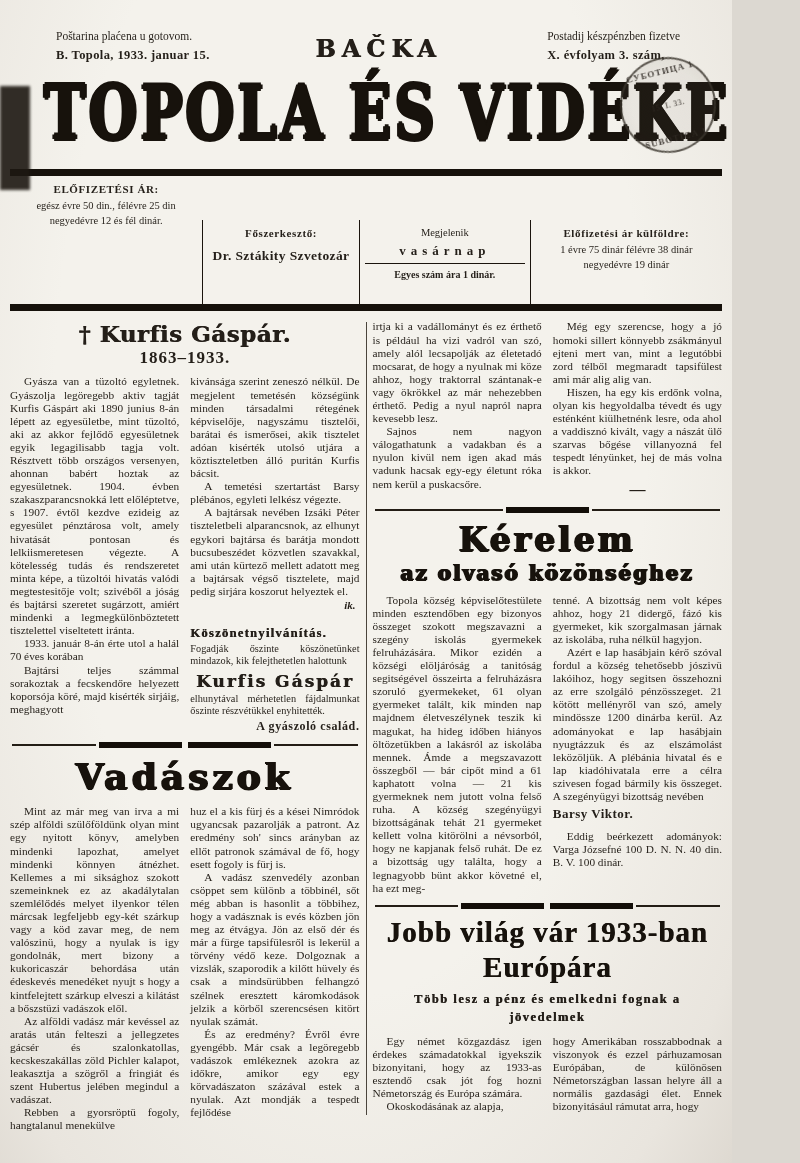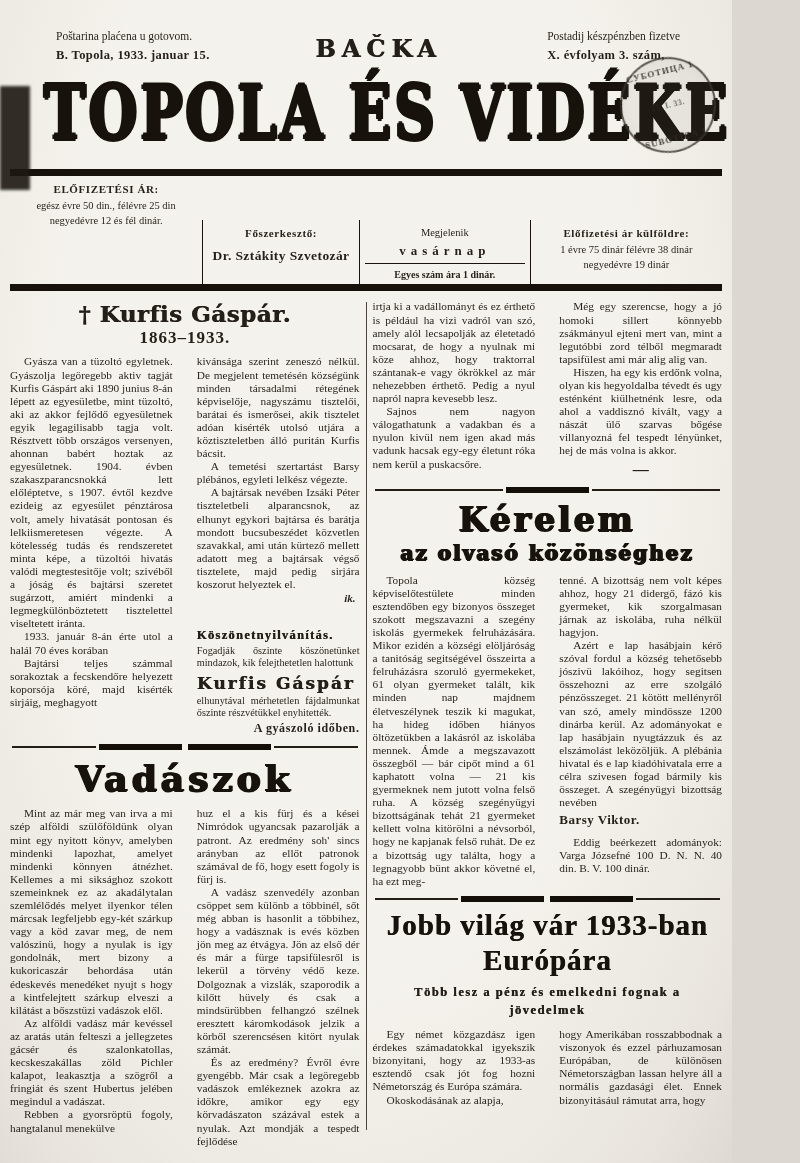--- a/index.html
+++ b/index.html
@@ -35,46 +35,46 @@
     background:radial-gradient(circle,rgba(120,110,100,.08) 55%,rgba(90,82,74,.15) 100%);
     filter:blur(.3px);
   }
   .postmark .pm-date{font-size:8px;letter-spacing:.5px;opacity:.75;}
 
   
   .infobar{
     display:flex;margin-top:4px;
     border-top:7px solid #16110b;border-bottom:7px solid #16110b;
   }
-  .cell{padding:5px 5px 2px;text-align:center;font-size:10.5px;line-height:1.5;}
+  .cell{padding:5px 5px 22px;text-align:center;font-size:10.5px;line-height:1.5;}
   .cell + .cell{border-left:1px solid #1a140d;margin-top:44px;}
   .c1{width:27%;} .c2{width:22%;} .c3{width:24%;} .c4{width:27%;}
   .cell-title{font-weight:bold;font-size:11px;letter-spacing:.6px;}
   .editor-name{font-weight:bold;font-size:13.5px;letter-spacing:.4px;margin-top:4px;}
   .vasarnap{font-weight:bold;font-size:13px;letter-spacing:5px;}
   .cell-rule{border-top:1px solid #1a140d;margin-top:3px;padding-top:3px;font-weight:bold;font-size:10px;}
 
   
   .content{display:flex;margin-top:9px;align-items:stretch;}
   .half{flex:1;min-width:0;}
   .vrule{width:1px;background:#4a443c;margin:2px 6px 18px;}
-  .cols2{display:flex;gap:24px;}
+  .cols2{display:flex;gap:11px;}
   .col{flex:1;min-width:0;}
   p.body{font-size:11.3px;line-height:13.1px;text-align:justify;text-indent:14px;}
   p.body.cont{text-indent:0;}
   .end-dash{text-align:center;font-weight:bold;margin-top:3px;}
 
   .ob-title{text-align:center;font-family:"DejaVu Serif",serif;font-weight:bold;font-size:23px;letter-spacing:.5px;text-shadow:.6px 0 0 currentColor;}
   .ob-years{text-align:center;font-weight:bold;font-size:17px;margin:1px 0 7px;letter-spacing:1px;}
   .byline{text-align:right;font-weight:bold;font-style:italic;font-size:11px;margin-top:1px;padding-right:4px;}
 
-  .thanks{margin-top:24px;}
+  .thanks{margin-top:15px;}
   .thanks-title{font-weight:bold;font-size:12.5px;letter-spacing:1.3px;text-shadow:.4px 0 0 currentColor;}
   .thanks-intro,.thanks-outro{font-size:10.3px;line-height:12.3px;text-align:justify;margin-top:2px;}
-  .thanks-name{text-align:left;font-family:"DejaVu Serif",serif;font-weight:bold;font-size:17px;letter-spacing:2px;margin:3px 0 2px;text-shadow:.5px 0 0 currentColor;}
+  .thanks-name{text-align:center;font-family:"DejaVu Serif",serif;font-weight:bold;font-size:17px;letter-spacing:2px;margin:3px 0 2px;text-shadow:.5px 0 0 currentColor;}
   .thanks-sig{font-weight:bold;font-size:12px;text-align:right;letter-spacing:.6px;margin-top:2px;}
 
   .divider{display:flex;align-items:center;margin:8px 2px 7px;}
   .divider .ln{flex:1;height:2px;background:#231d15;}
   .divider .bk{height:6px;background:#130e08;width:24%;margin:0 3px;}
 
   .sec-title{
     text-align:center;font-family:"DejaVu Serif",serif;font-weight:bold;color:#17120c;
     text-shadow:1px 0 0 currentColor,-1px 0 0 currentColor,0 .8px 0 currentColor;
   }
@@ -151,21 +151,21 @@
           <div class="col">
             <p class="body cont">kivánsága szerint zeneszó nélkül. De megjelent temetésén községünk minden társadalmi rétegének képviselője, nagyszámu tisztelői, barátai és ismerősei, akik tisztelet adóan kisérték utolsó utjára a köztiszteletben álló puritán Kurfis bácsit.</p>
             <p class="body">A temetési szertartást Barsy plébános, egyleti lelkész végezte.</p>
             <p class="body">A bajtársak nevében Izsáki Péter tiszteletbeli alparancsnok, az elhunyt egykori bajtársa és barátja mondott bucsubeszédet közvetlen szavakkal, ami után kürtező mellett adatott meg a bajtársak végső tisztelete, majd pedig sirjára koszorut helyeztek el.</p>
             <div class="byline">ik.</div>
             <div class="thanks">
               <div class="thanks-title">Köszönetnyilvánítás.</div>
               <div class="thanks-intro">Fogadják őszinte köszönetünket mindazok, kik felejthetetlen halottunk</div>
               <div class="thanks-name">Kurfis Gáspár</div>
               <div class="thanks-outro">elhunytával mérhetetlen fájdalmunkat őszinte részvétükkel enyhitették.</div>
-              <div class="thanks-sig">A gyászoló időben.</div>
+              <div class="thanks-sig">A gyászoló család.</div>
             </div>
           </div>
         </div>
       </article>
 
       <div class="divider">
         <i class="ln"></i>
           <i class="bk"></i>
           <i class="bk"></i>
           <i class="ln"></i>

